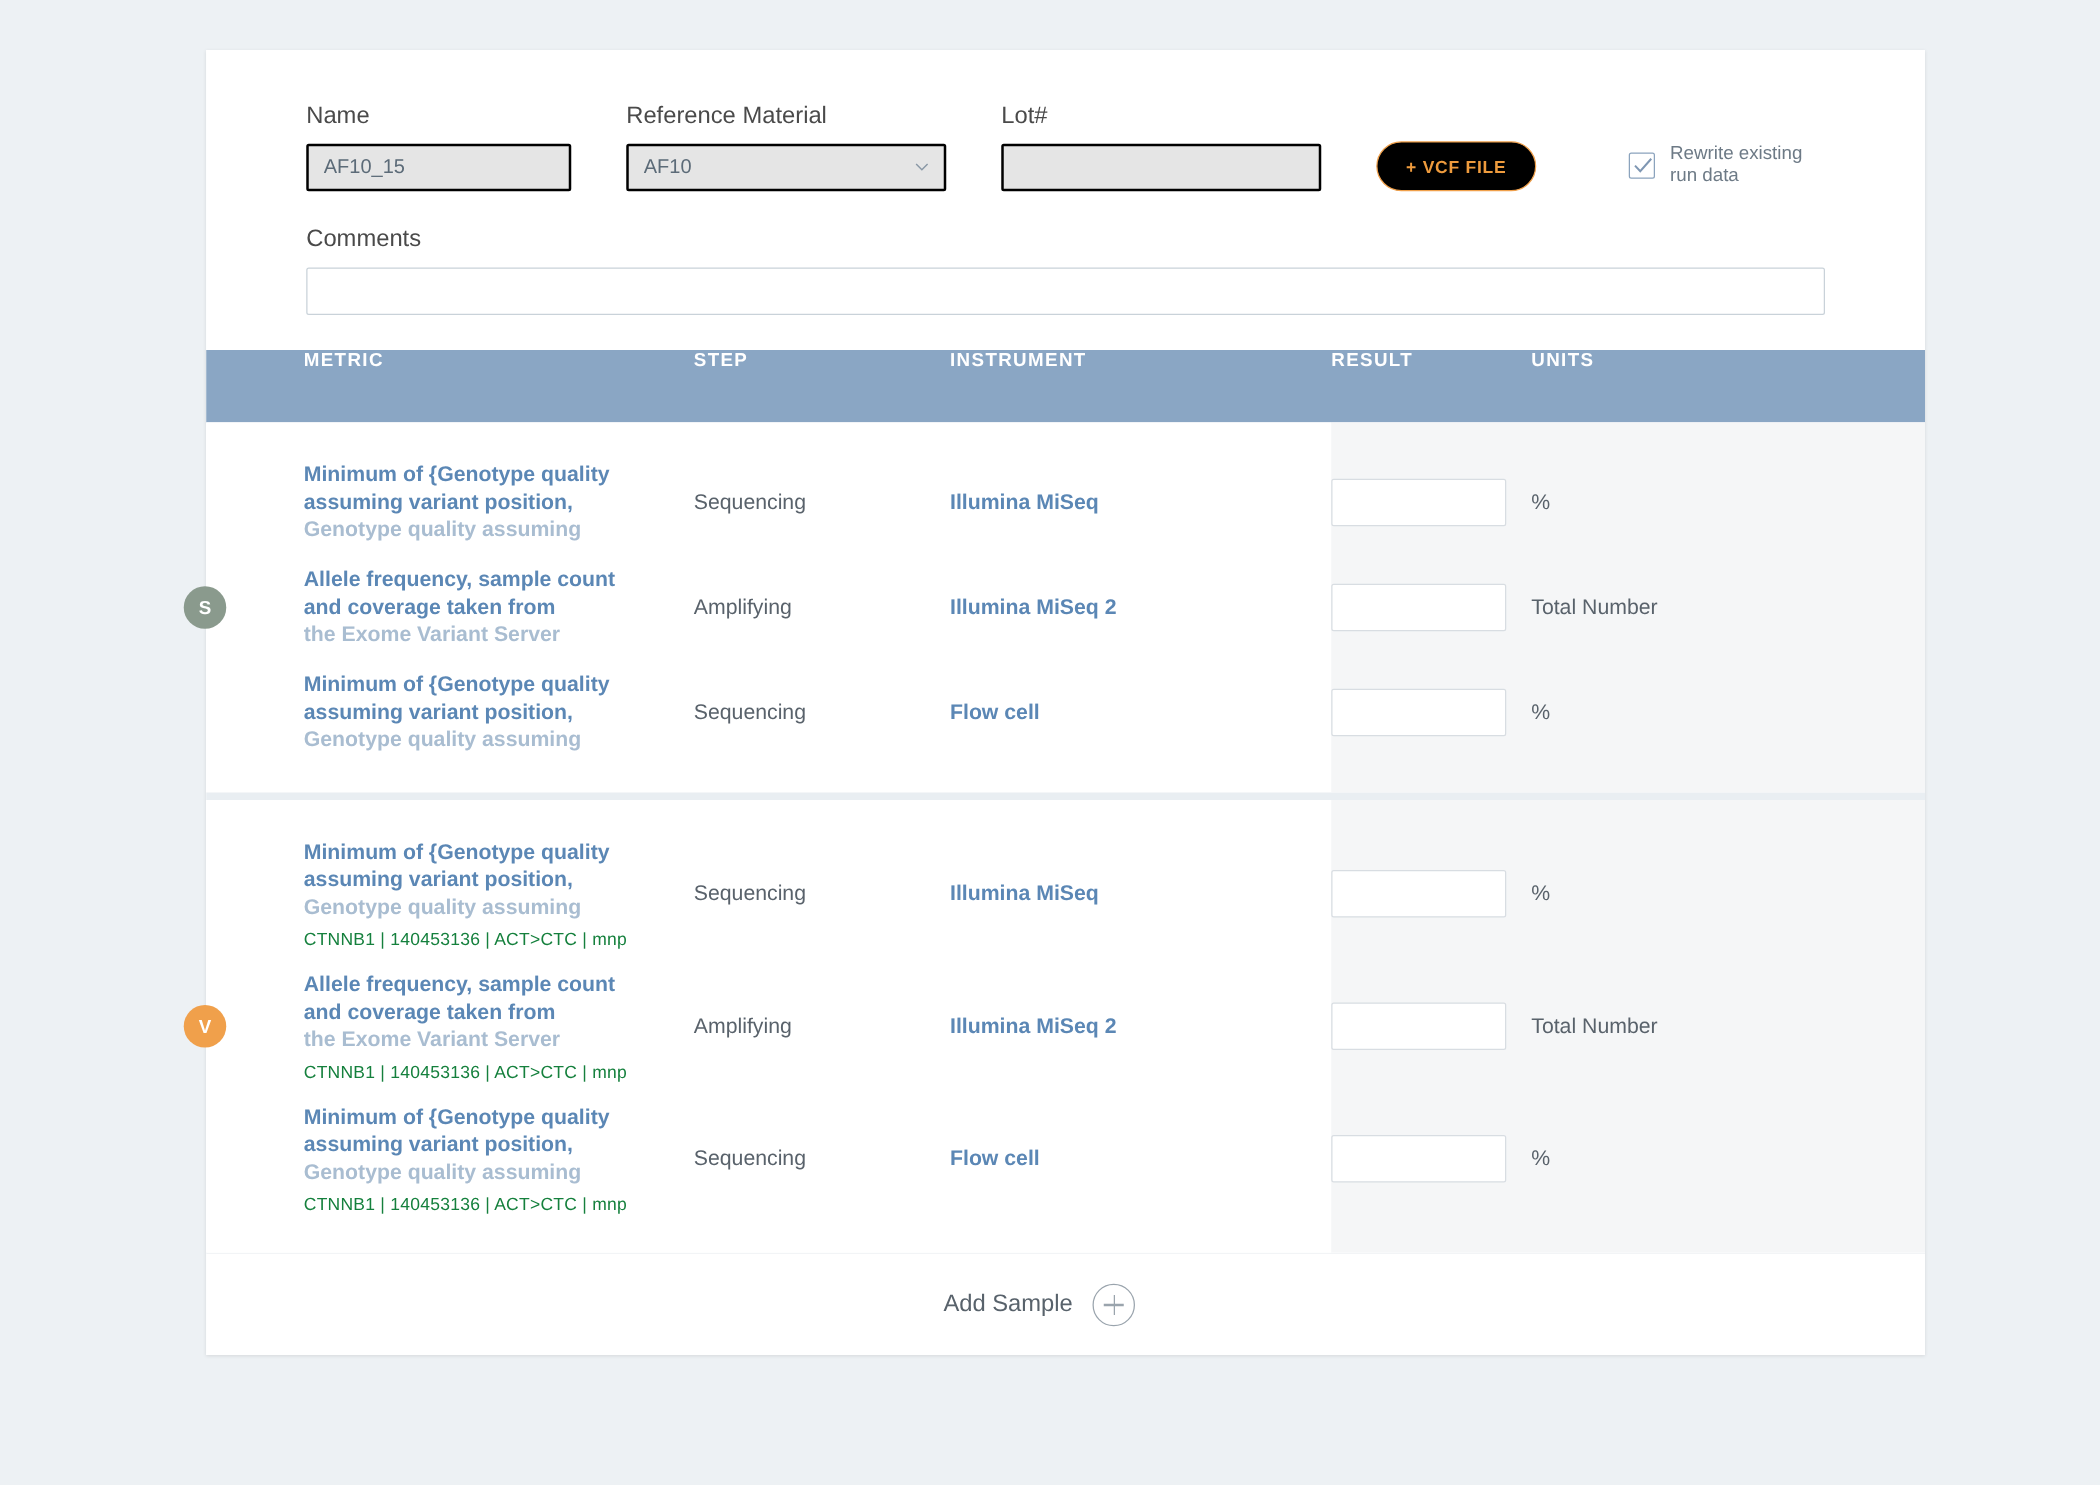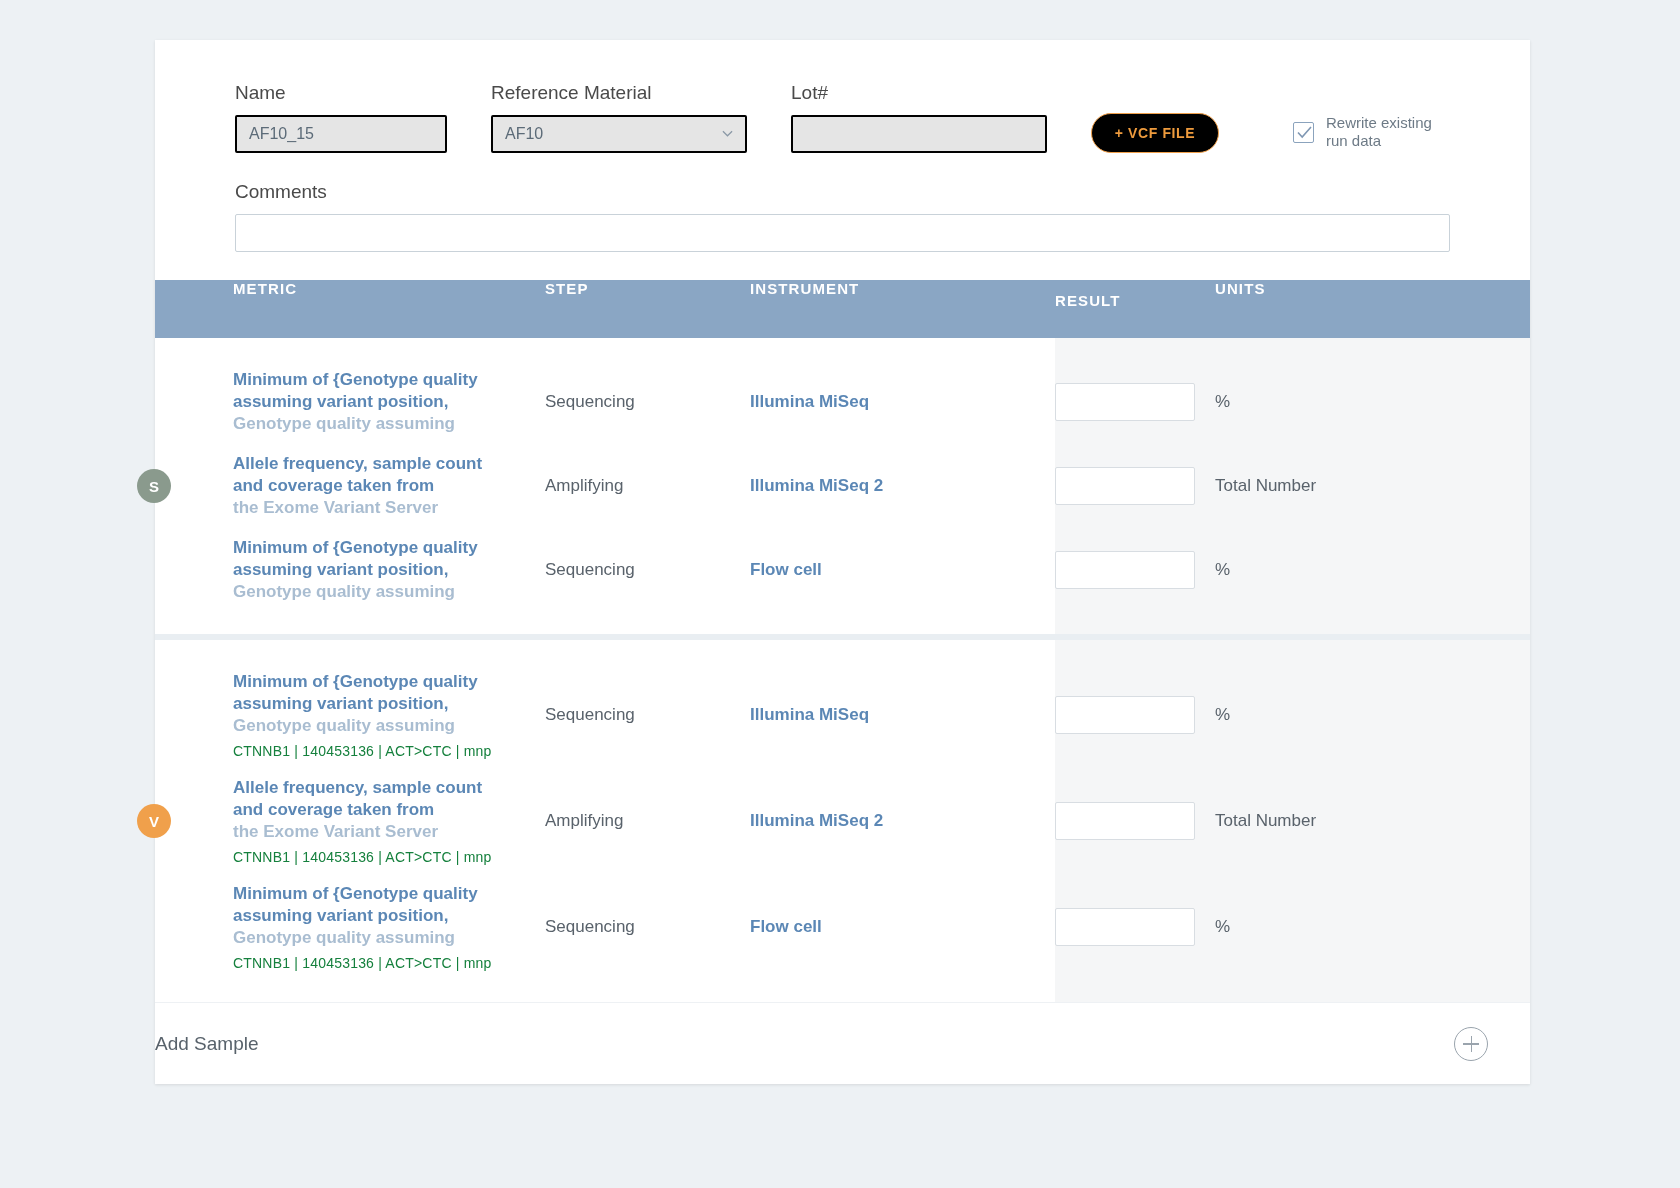--- a/index.html
+++ b/index.html
@@ -12,21 +12,21 @@
     font-family: "Liberation Sans", sans-serif;
   }
   .page {
     position: relative;
     width: 1680px;
     height: 1188px;
     background: #edf1f4;
   }
   .card {
     position: absolute;
-    left: 155px;
+    left: 165px;
     top: 40px;
     width: 1375px;
     background: #ffffff;
     box-shadow: 0 1px 3px rgba(0,0,0,0.10);
   }
 
   
   .form {
     padding: 42px 80px 28px 80px;
     background: #fff;
@@ -124,21 +124,21 @@
     background: #8aa6c4;
     height: 58px;
     color: #fff;
     font-size: 15px;
     letter-spacing: 1.1px;
     font-weight: 700;
   }
   .col-metric     { width: 390px; padding-left: 78px; }
   .col-step       { width: 205px; }
   .col-instrument { width: 305px; }
-  .col-result     { width: 160px; margin-top: 12px; }
+  .col-result     { width: 160px; }
   .col-units      { width: 180px; }
 
   .group {
     position: relative;
     display: flex;
     background: #fff;
   }
   .group + .group { border-top: 6px solid #e9eef2; }
   .group-left  { width: 900px; background: #fff; }
   .group-right { flex: 1; background: #f5f6f7; }
@@ -221,21 +221,21 @@
   }
 
   .rows-wrap { display: flex; flex-direction: column; }
 
   
   .footer {
     height: 82px;
     background: #fff;
     display: flex;
     align-items: center;
-    justify-content: space-between;
+    justify-content: center;
     padding-right: 42px;
     gap: 16px;
     border-top: 1px solid #eef1f4;
   }
   .add-label {
     font-size: 19px;
     color: #58626b;
   }
   .plus-circle {
     width: 34px; height: 34px;

